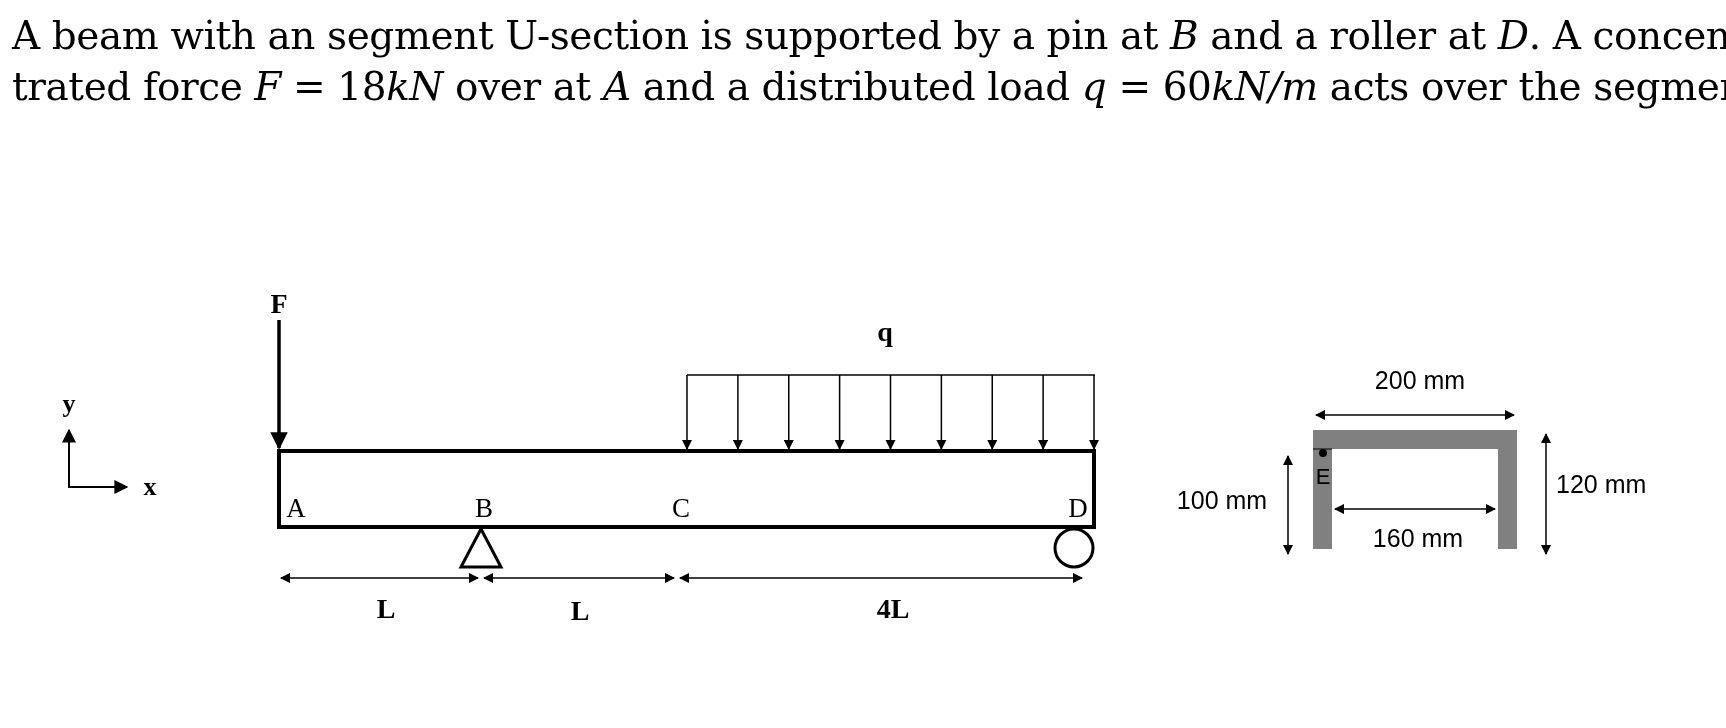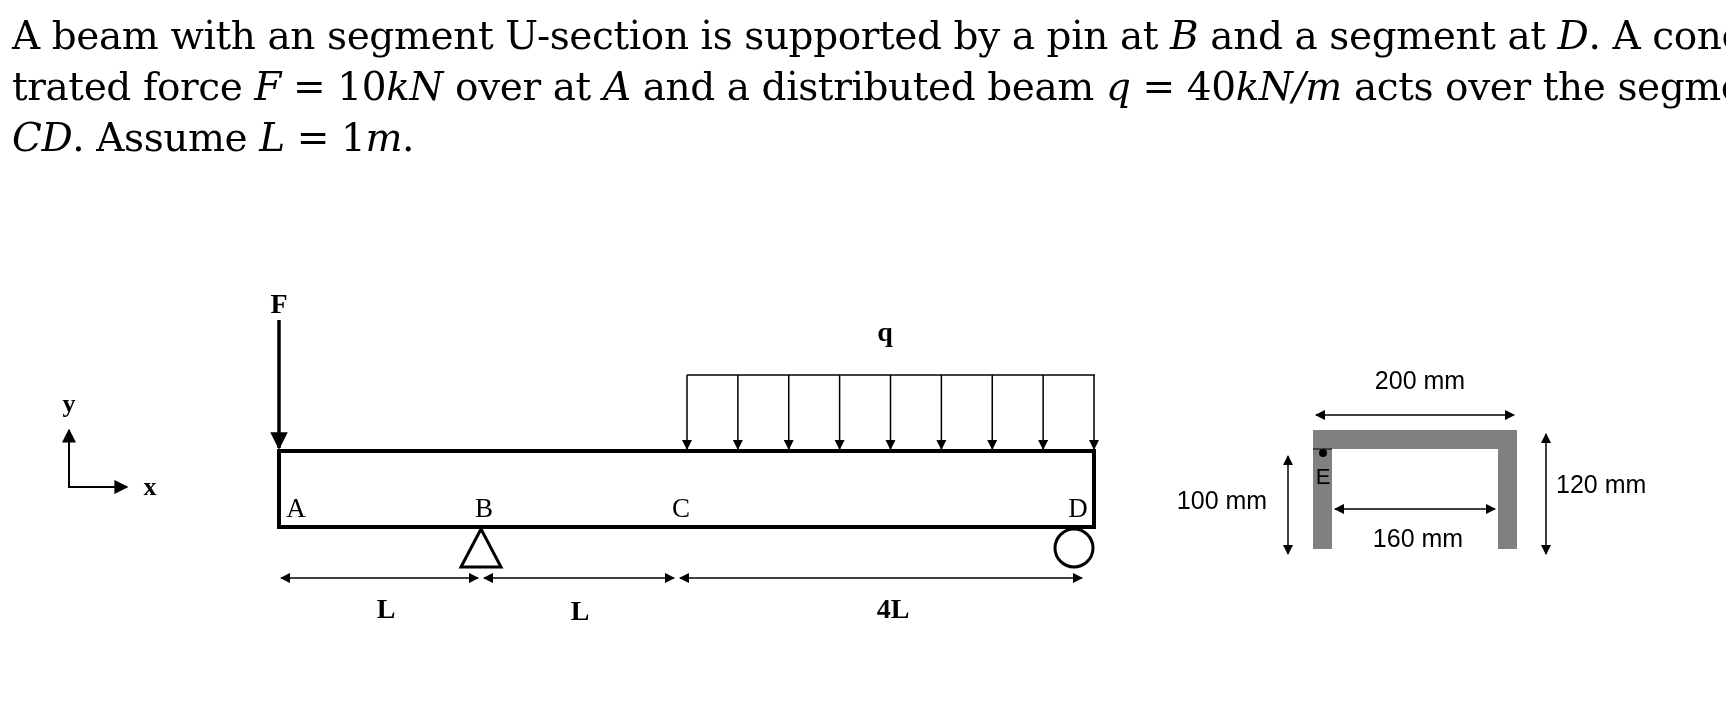--- a/index.html
+++ b/index.html
@@ -14,23 +14,22 @@
   .problem-text .line { display: block; white-space: nowrap; }
   .problem-text .m { font-style: italic; }
   svg { position: absolute; left: 0; top: 0; }
   .lbl-serif { font-family: "Liberation Serif", "DejaVu Serif", serif; fill: #000; }
   .lbl-sans { font-family: "Liberation Sans", "DejaVu Sans", sans-serif; fill: #000; }
 </style>
 </head>
 <body>
 
 <div class="problem-text">
-  <span class="line"><span>A beam with an segment U-section is supported by a pin at </span><span class="m">B</span><span> and a segment at </span><span class="m">D</span><span>. A concen-</span></span>
-  <span class="line"><span>trated force </span><span class="m">F</span><span> = 10</span><span class="m">kN</span><span> over at </span><span class="m">A</span><span> and a distributed beam </span><span class="m">q</span><span> = 40</span><span class="m">kN/m</span><span> acts over the segment</span></span>
-  <span class="line"><span class="m">CD</span><span>. Assume </span><span class="m">L</span><span> = 1</span><span class="m">m</span><span>.</span></span>
+  <span class="line"><span>A beam with an segment U-section is supported by a pin at </span><span class="m">B</span><span> and a roller at </span><span class="m">D</span><span>. A concen-</span></span>
+  <span class="line"><span>trated force </span><span class="m">F</span><span> = 18</span><span class="m">kN</span><span> over at </span><span class="m">A</span><span> and a distributed load </span><span class="m">q</span><span> = 60</span><span class="m">kN/m</span><span> acts over the segment</span></span>
 </div>
 
 <svg width="1726" height="728" viewBox="0 0 1726 728">
   <defs>
     <marker id="ah" viewBox="0 0 10 10" refX="9" refY="5" markerWidth="7" markerHeight="7" orient="auto-start-reverse">
       <path d="M0,0 L10,5 L0,10 z" fill="#000"></path>
     </marker>
     <marker id="ahs" viewBox="0 0 10 10" refX="9" refY="5" markerWidth="5" markerHeight="5" orient="auto-start-reverse">
       <path d="M0,0 L10,5 L0,10 z" fill="#000"></path>
     </marker>

